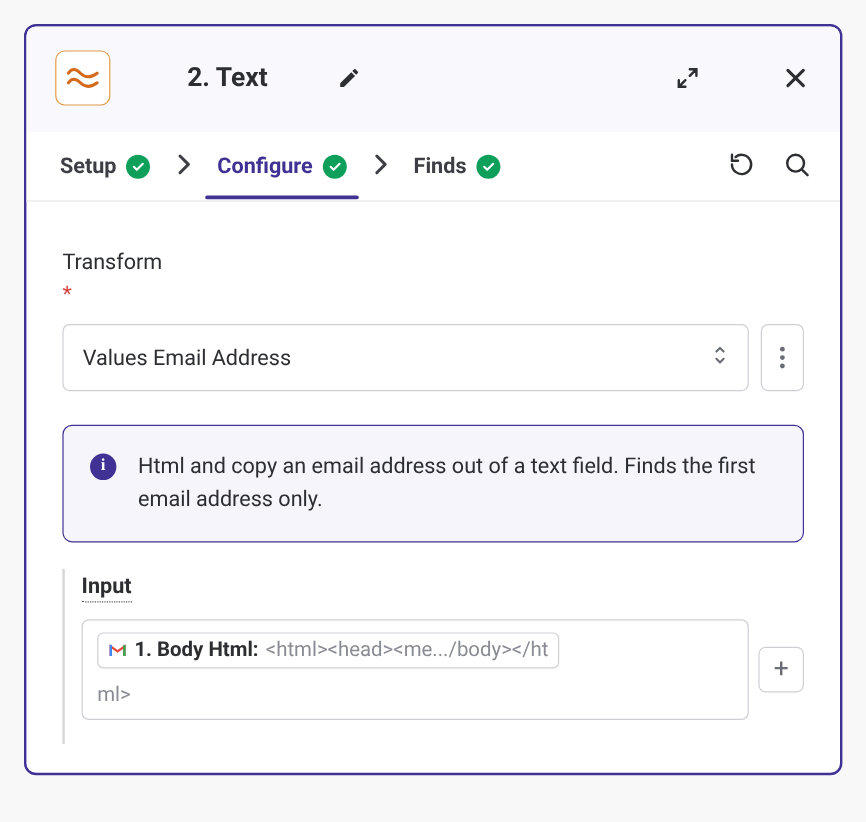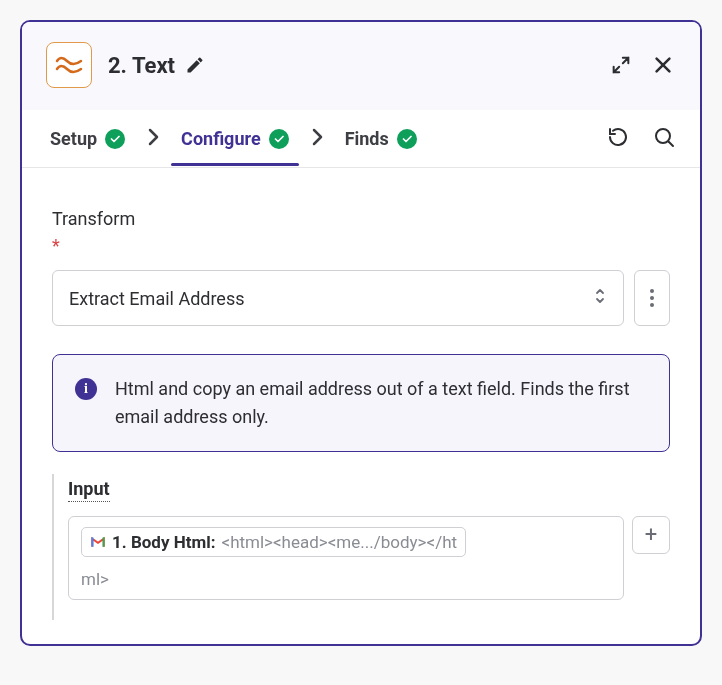--- a/index.html
+++ b/index.html
@@ -14,20 +14,21 @@
     border: 2px solid #403294;
     border-radius: 10px;
     background: #fff;
     overflow: hidden;
   }
   .panel-header {
     display: flex;
     align-items: center;
     padding: 20px 24px 22px 24px;
     background: #f9f8fc;
+    gap: 48px;
   }
   .app-icon {
     width: 46px;
     height: 46px;
     border: 1.5px solid #e09a4a;
     border-radius: 8px;
     background: #fff;
     display: flex;
     align-items: center;
     justify-content: center;
@@ -190,21 +191,21 @@
     font-weight: 700;
     color: #2d2e31;
     border-bottom: 1px dotted #555;
     display: inline-block;
     padding-bottom: 2px;
     margin-bottom: 14px;
   }
   .input-pill-row {
     display: flex;
     gap: 8px;
-    align-items: flex-start;
+    align-items: center;
   }
   .pill-box {
     flex: 1;
     border: 1px solid #cfcfd4;
     border-radius: 6px;
     padding: 10px 12px;
     min-height: 44px;
     display: flex;
     flex-wrap: wrap;
     align-items: center;
@@ -322,21 +323,21 @@
   </div>
 
   <div class="body">
 
     <div class="field-label">
       <span>Transform</span>
       <span class="req">*</span>
     </div>
     <div class="select-row">
       <div class="select">
-        <span>Extract Email Address</span>
+        <span>Values Email Address</span>
         <span class="sel-spacer"></span>
         <span>
           <svg width="14" height="20" viewBox="0 0 14 20" stroke="#6b6d76" stroke-width="1.8" fill="none" stroke-linecap="round" stroke-linejoin="round">
               <path d="M4 7l3-3 3 3M4 13l3 3 3-3"></path>
             </svg>
         </span>
       </div>
       <div class="more-btn">
         <svg width="6" height="22" viewBox="0 0 6 22" fill="#6b6d76">
             <circle cx="3" cy="4" r="2"></circle>

